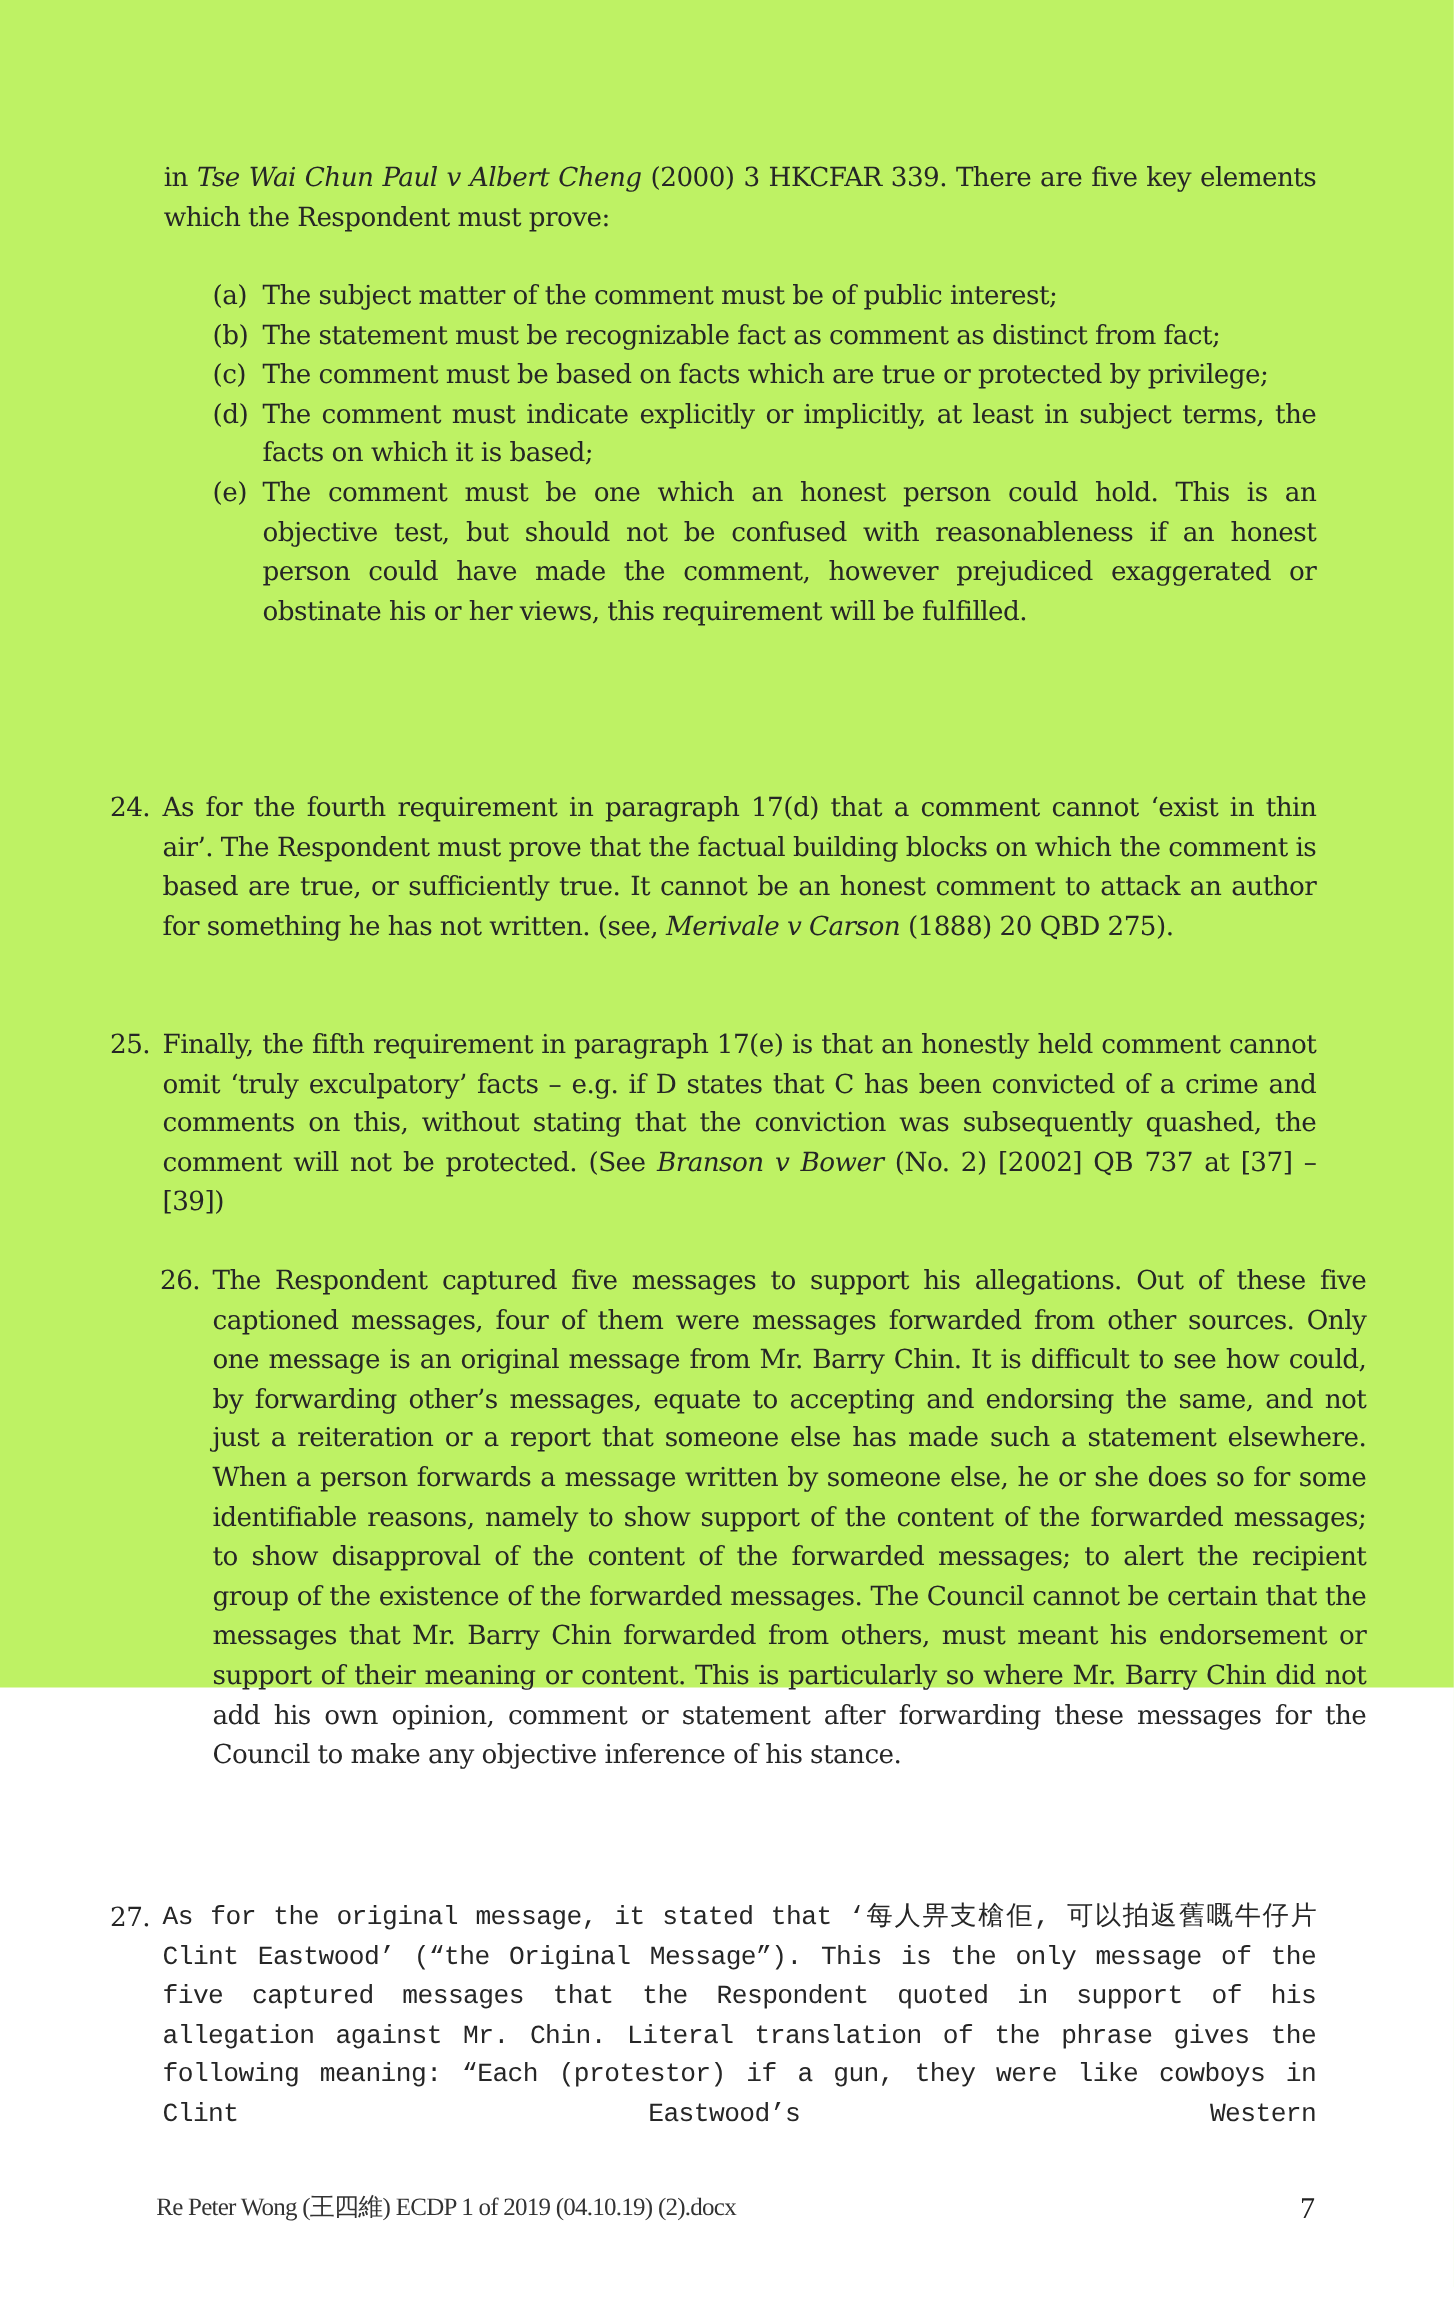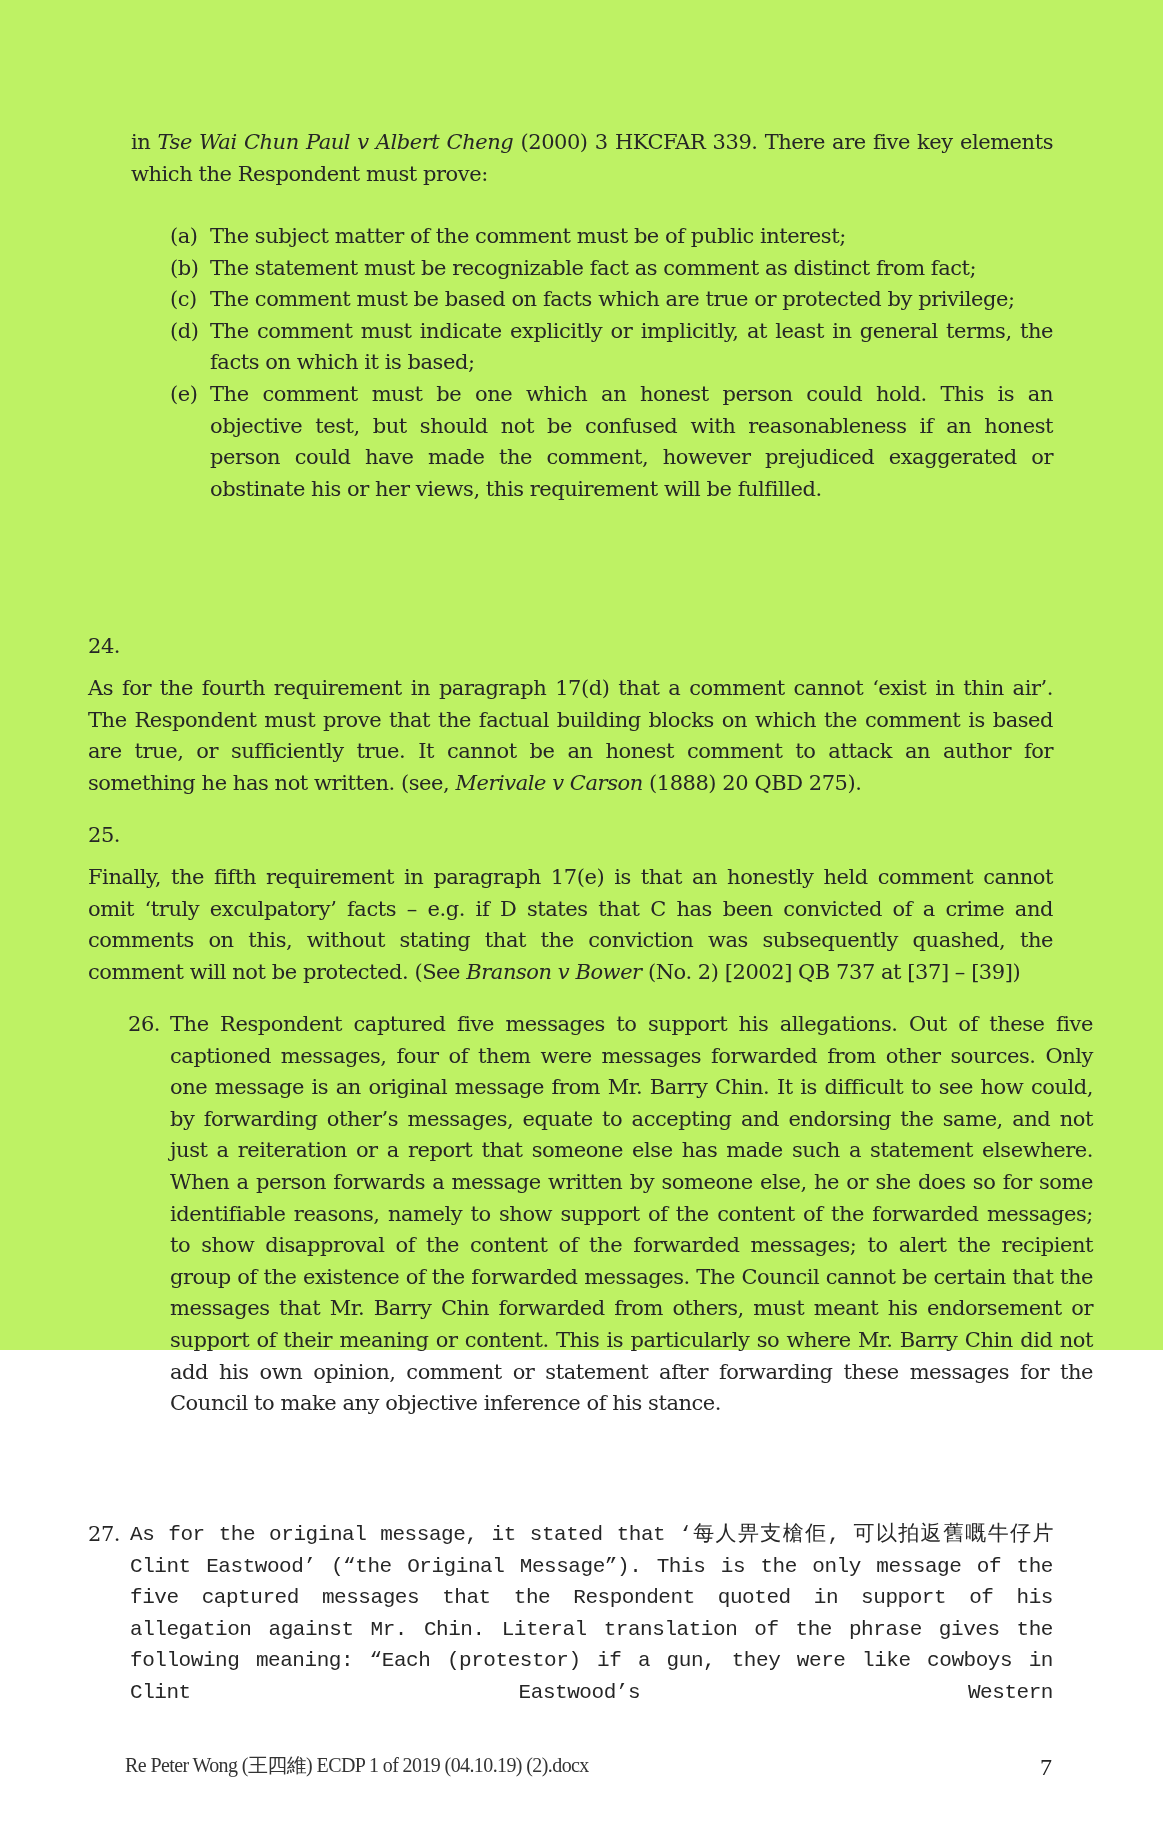--- a/index.html
+++ b/index.html
@@ -54,34 +54,34 @@
     <div class="list-item">
       <span class="list-label">(b)</span>
       <span class="list-text">The statement must be recognizable fact as comment as distinct from fact;</span>
     </div>
     <div class="list-item">
       <span class="list-label">(c)</span>
       <span class="list-text">The comment must be based on facts which are true or protected by privilege;</span>
     </div>
     <div class="list-item">
       <span class="list-label">(d)</span>
-      <span class="list-text">The comment must indicate explicitly or implicitly, at least in general terms, the facts on which it is based;</span>
+      <span class="list-text">The comment must indicate explicitly or implicitly, at least in subject terms, the facts on which it is based;</span>
     </div>
     <div class="list-item">
       <span class="list-label">(e)</span>
       <span class="list-text">The comment must be one which an honest person could hold. This is an objective test, but should not be confused with reasonableness if an honest person could have made the comment, however prejudiced exaggerated or obstinate his or her views, this requirement will be fulfilled.</span>
     </div>
   </div>
 
-  <div class="body-text para" style="top:631px;flex-direction:column;">
+  <div class="body-text para" style="top:631px;">
     <span class="para-num">24.</span>
     <span class="para-text"><span>As for the fourth requirement in paragraph 17(d) that a comment cannot ‘exist in thin air’.  The Respondent must prove that the factual building blocks on which the comment is based are true, or sufficiently true.  It cannot be an honest comment to attack an author for something he has not written. (see, </span><i>Merivale v Carson</i><span> (1888) 20 QBD 275).</span></span>
   </div>
 
-  <div class="body-text para" style="top:820px;flex-direction:column;">
+  <div class="body-text para" style="top:820px;">
     <span class="para-num">25.</span>
     <span class="para-text"><span>Finally, the fifth requirement in paragraph 17(e) is that an honestly held comment cannot omit ‘truly exculpatory’ facts – e.g. if D states that C has been convicted of a crime and comments on this, without stating that the conviction was subsequently quashed, the comment will not be protected. (See </span><i>Branson v Bower</i><span> (No. 2) [2002] QB 737 at [37] – [39])</span></span>
   </div>
 
   <div class="body-text para" style="top:1009px;margin-left:40px;">
     <span class="para-num">26.</span>
     <span class="para-text">The Respondent captured five messages to support his allegations. Out of these five captioned messages, four of them were messages forwarded from other sources. Only one message is an original message from Mr. Barry Chin. It is difficult to see how could, by forwarding other’s messages, equate to accepting and endorsing the same, and not just a reiteration or a report that someone else has made such a statement elsewhere.  When a person forwards a message written by someone else, he or she does so for some identifiable reasons, namely to show support of the content of the forwarded messages; to show disapproval of the content of the forwarded messages; to alert the recipient group of the existence of the forwarded messages.   The Council cannot be certain that the messages that Mr. Barry Chin forwarded from others, must meant his endorsement or support of their meaning or content.   This is particularly so where Mr. Barry Chin did not add his own opinion, comment or statement after forwarding these messages for the Council to make any objective inference of his stance.</span>
   </div>
 
   <div class="body-text para" style="top:1519px;">

